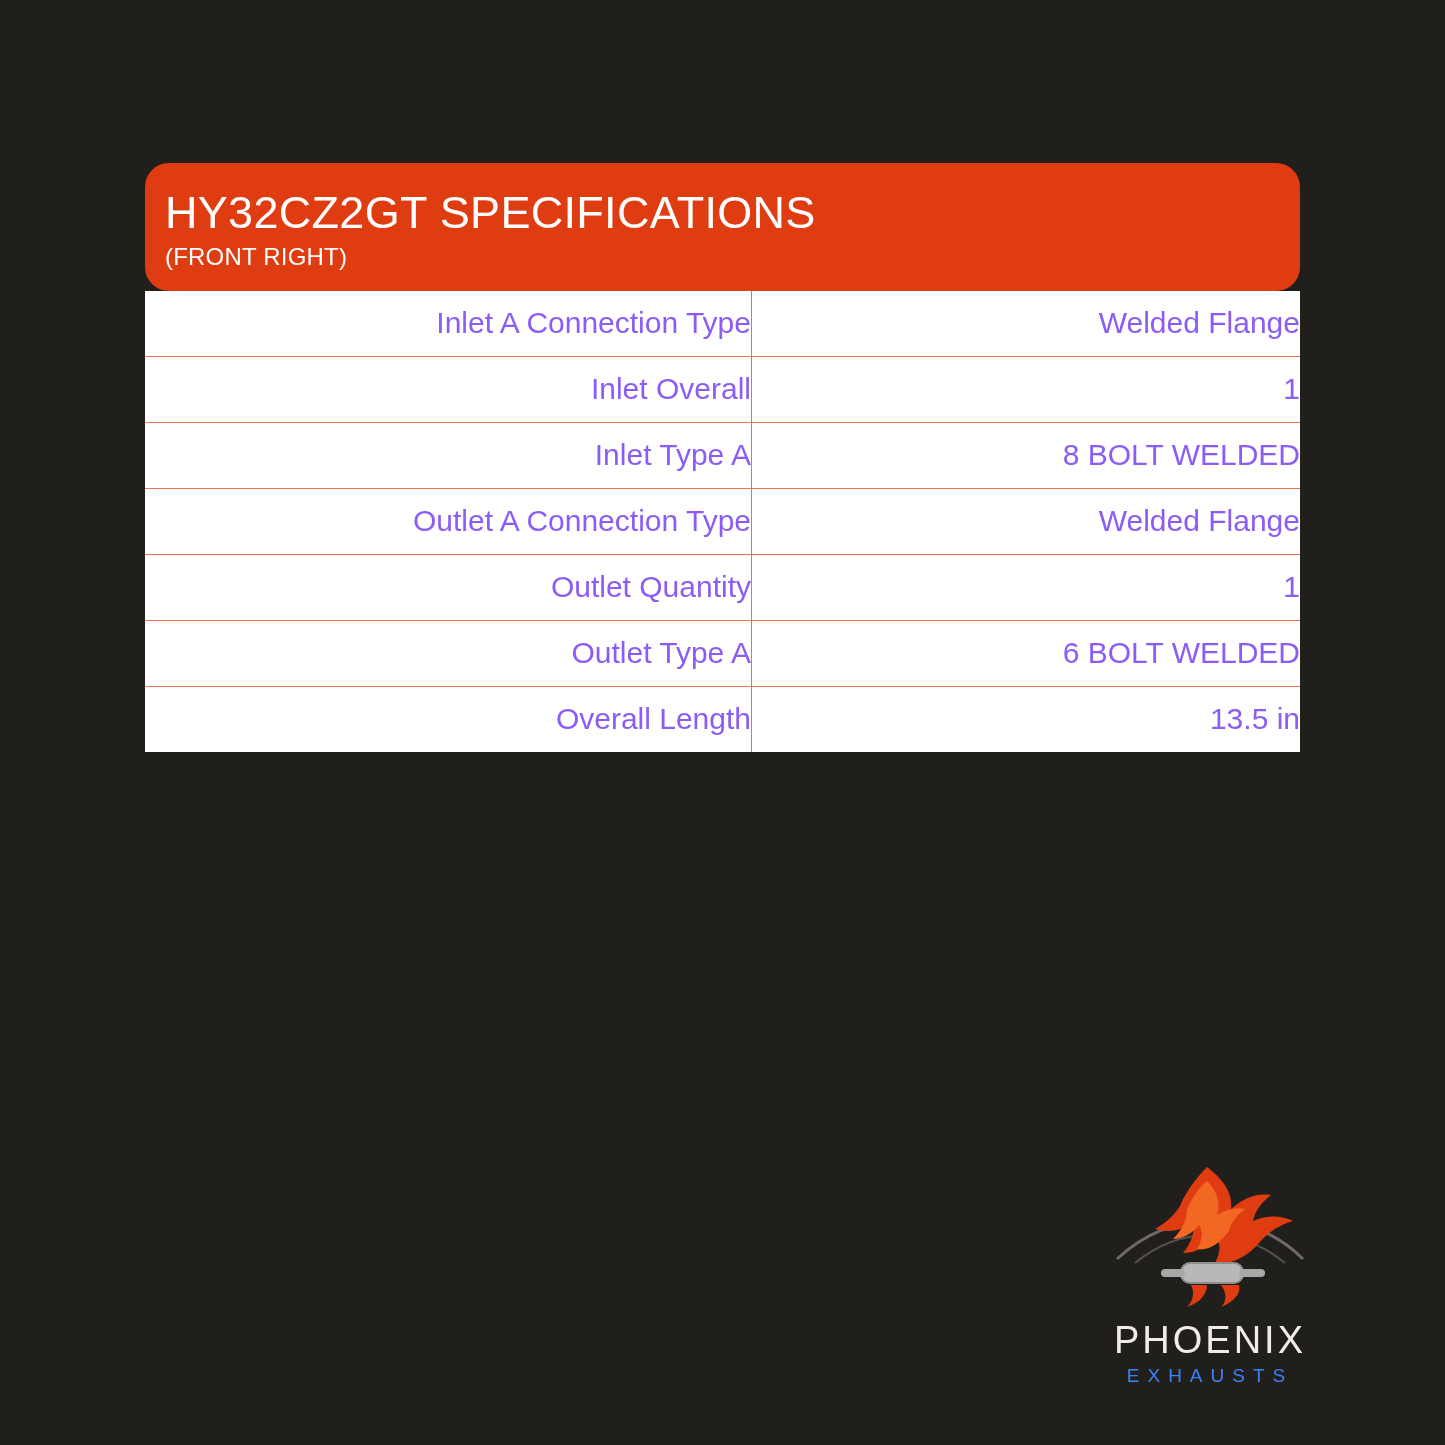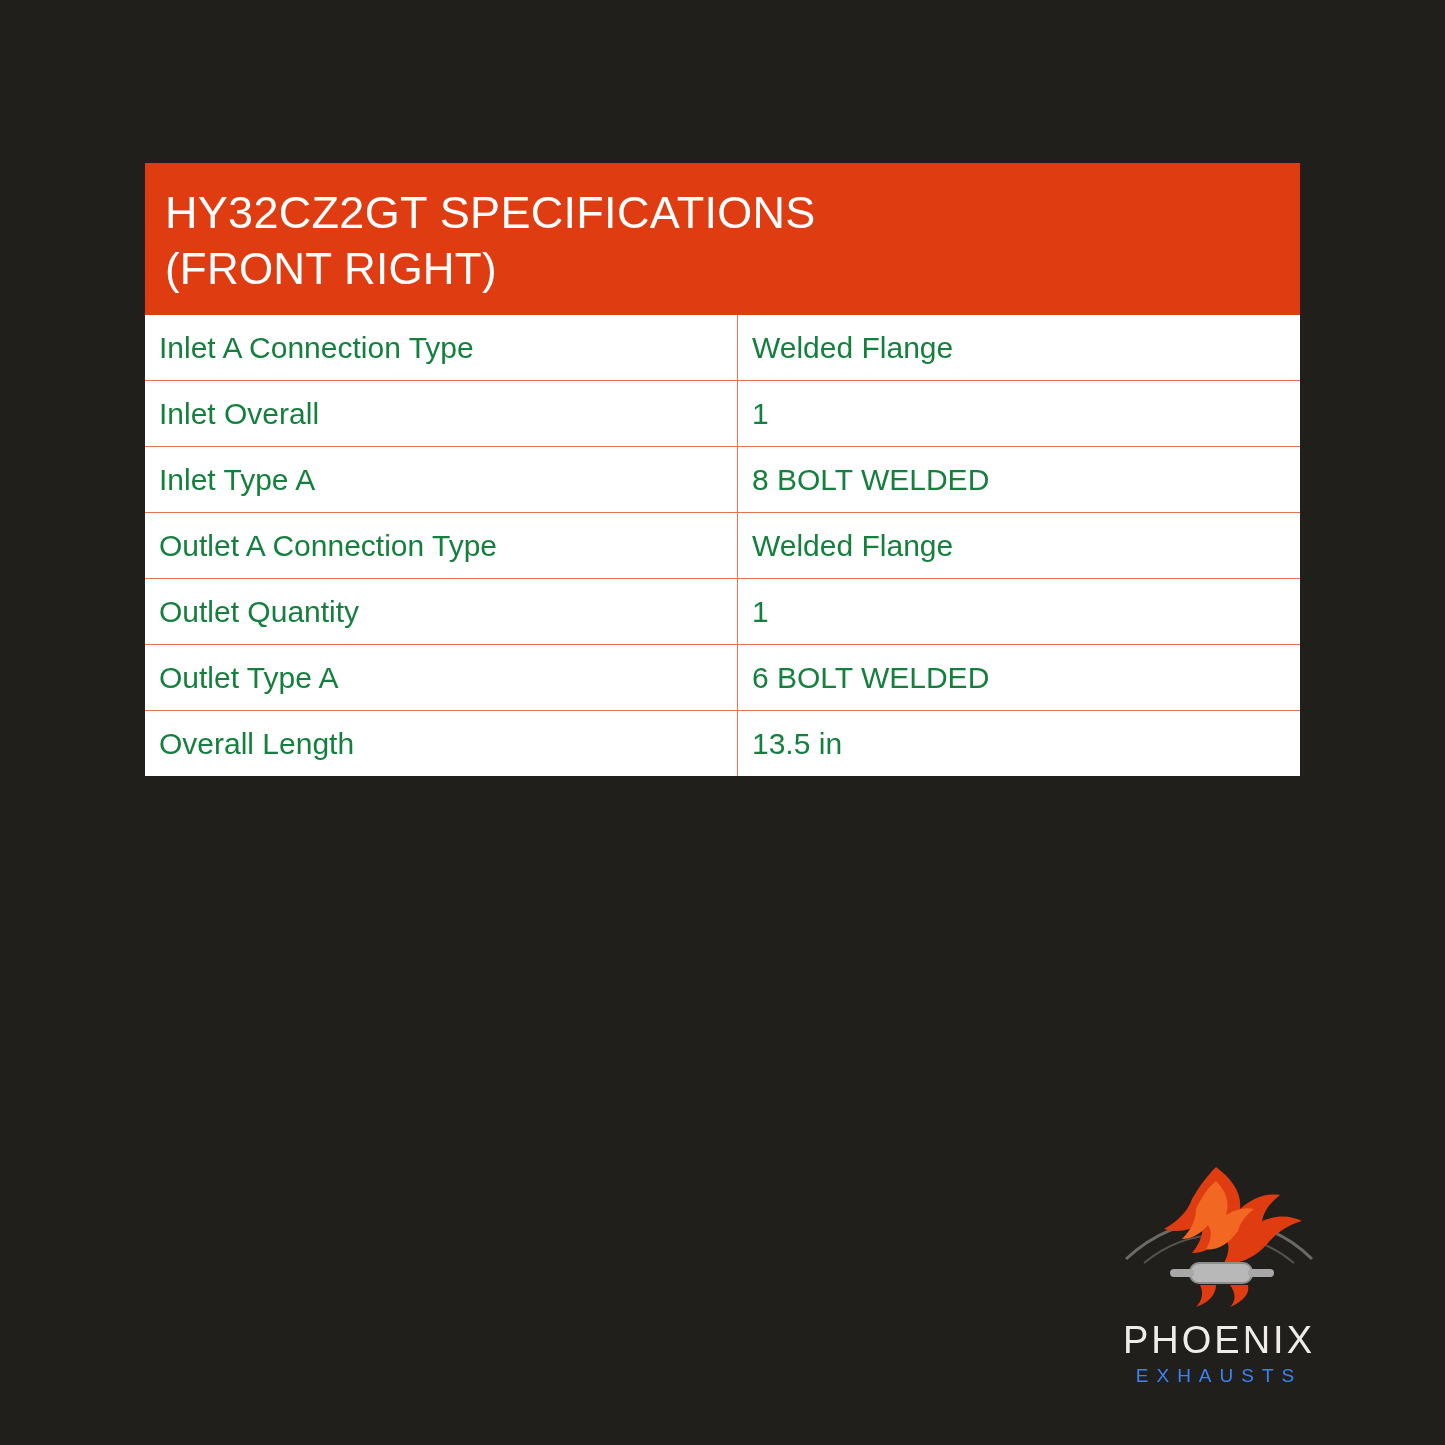--- a/index.html
+++ b/index.html
@@ -20,74 +20,76 @@
     left: 145px;
     top: 163px;
     width: 1155px;
   }
 
   .spec-header {
     background: #e03c12;
     color: #ffffff;
     padding: 26px 0 20px 20px;
     box-sizing: border-box;
+    border-radius: 24px;
   }
   .spec-header .title {
     font-size: 45px;
     line-height: 1.08;
     font-weight: 400;
     letter-spacing: 0.3px;
     white-space: nowrap;
   }
   .spec-header .subtitle {
-    font-size: 44px;
+    font-size: 24px;
     line-height: 1.22;
     font-weight: 400;
     letter-spacing: 0.2px;
     margin-top: 4px;
   }
 
   table.spec-table {
     width: 100%;
     border-collapse: collapse;
     background: #ffffff;
     table-layout: fixed;
   }
   table.spec-table td {
     border: 1px solid #e8apt;
     border: 1px solid #e9724f;
-    padding: 0 0 0 14px;
+    padding: 0 0 0 28px;
     height: 65px;
     font-size: 30px;
-    color: #15803d;
+    color: #8b5cf6;
     vertical-align: middle;
     font-weight: 400;
     overflow: hidden;
     white-space: nowrap;
+    text-align: right;
   }
   table.spec-table td.label {
     width: 578px;
   }
   table.spec-table tr:first-child td {
     border-top: none;
   }
   table.spec-table td:first-child {
     border-left: none;
   }
   table.spec-table td:last-child {
     border-right: none;
   }
   table.spec-table tr:last-child td {
     border-bottom: none;
   }
 
   
   .brand {
     position: absolute;
-    right: 76px;
+    right: 85px;
     bottom: 60px;
     width: 300px;
     text-align: center;
     color: #e8e5e0;
   }
   .brand .mark {
     position: relative;
     height: 160px;
     margin-bottom: 10px;
   }

